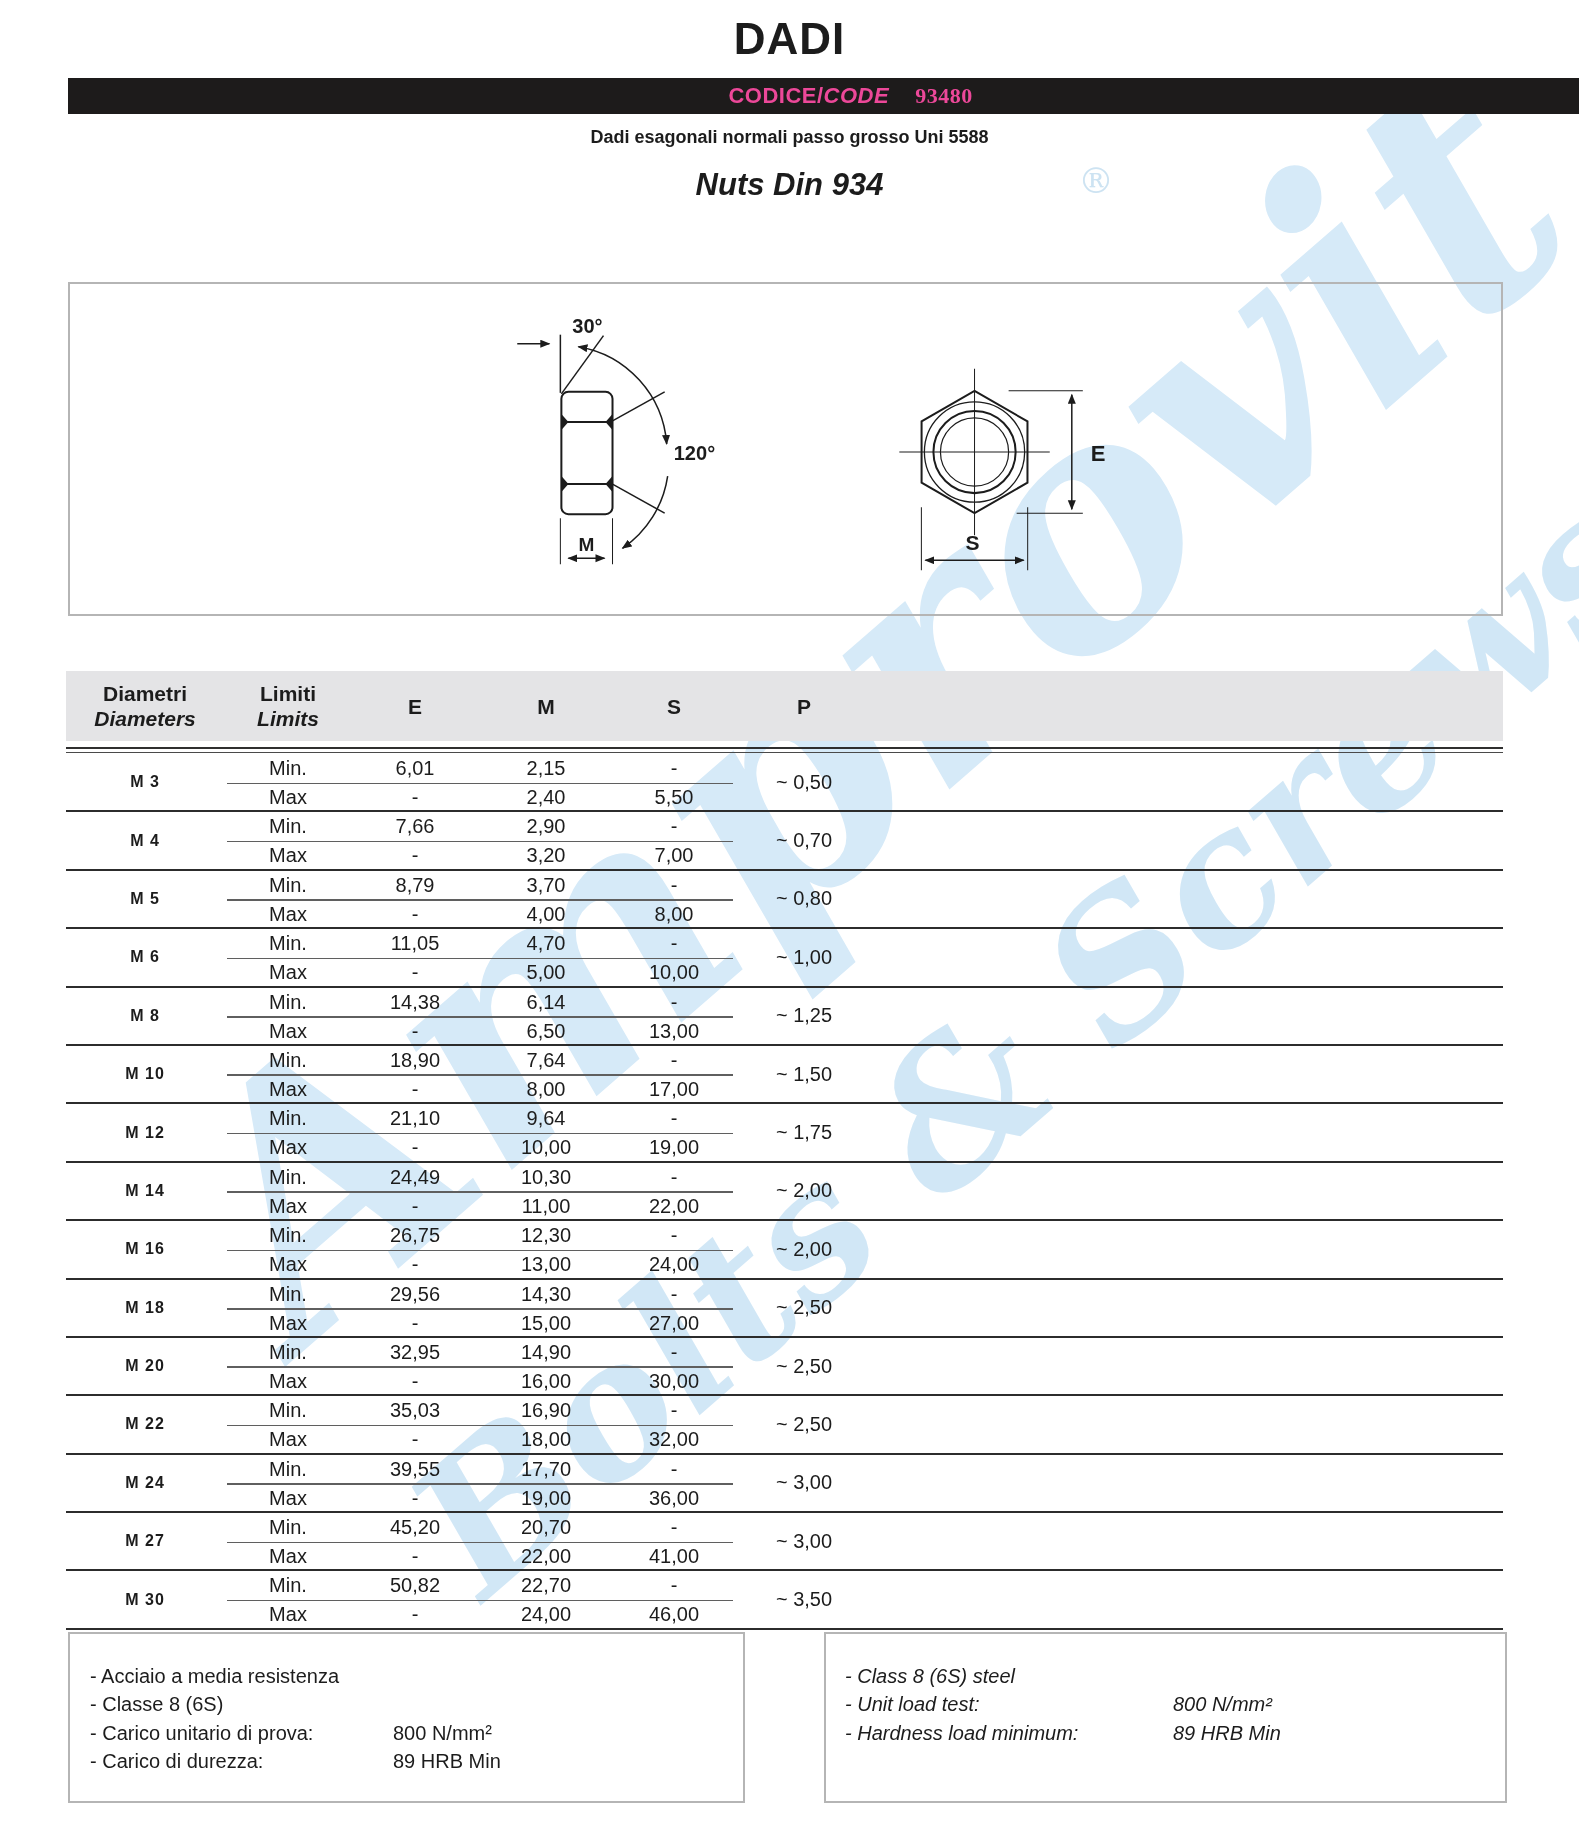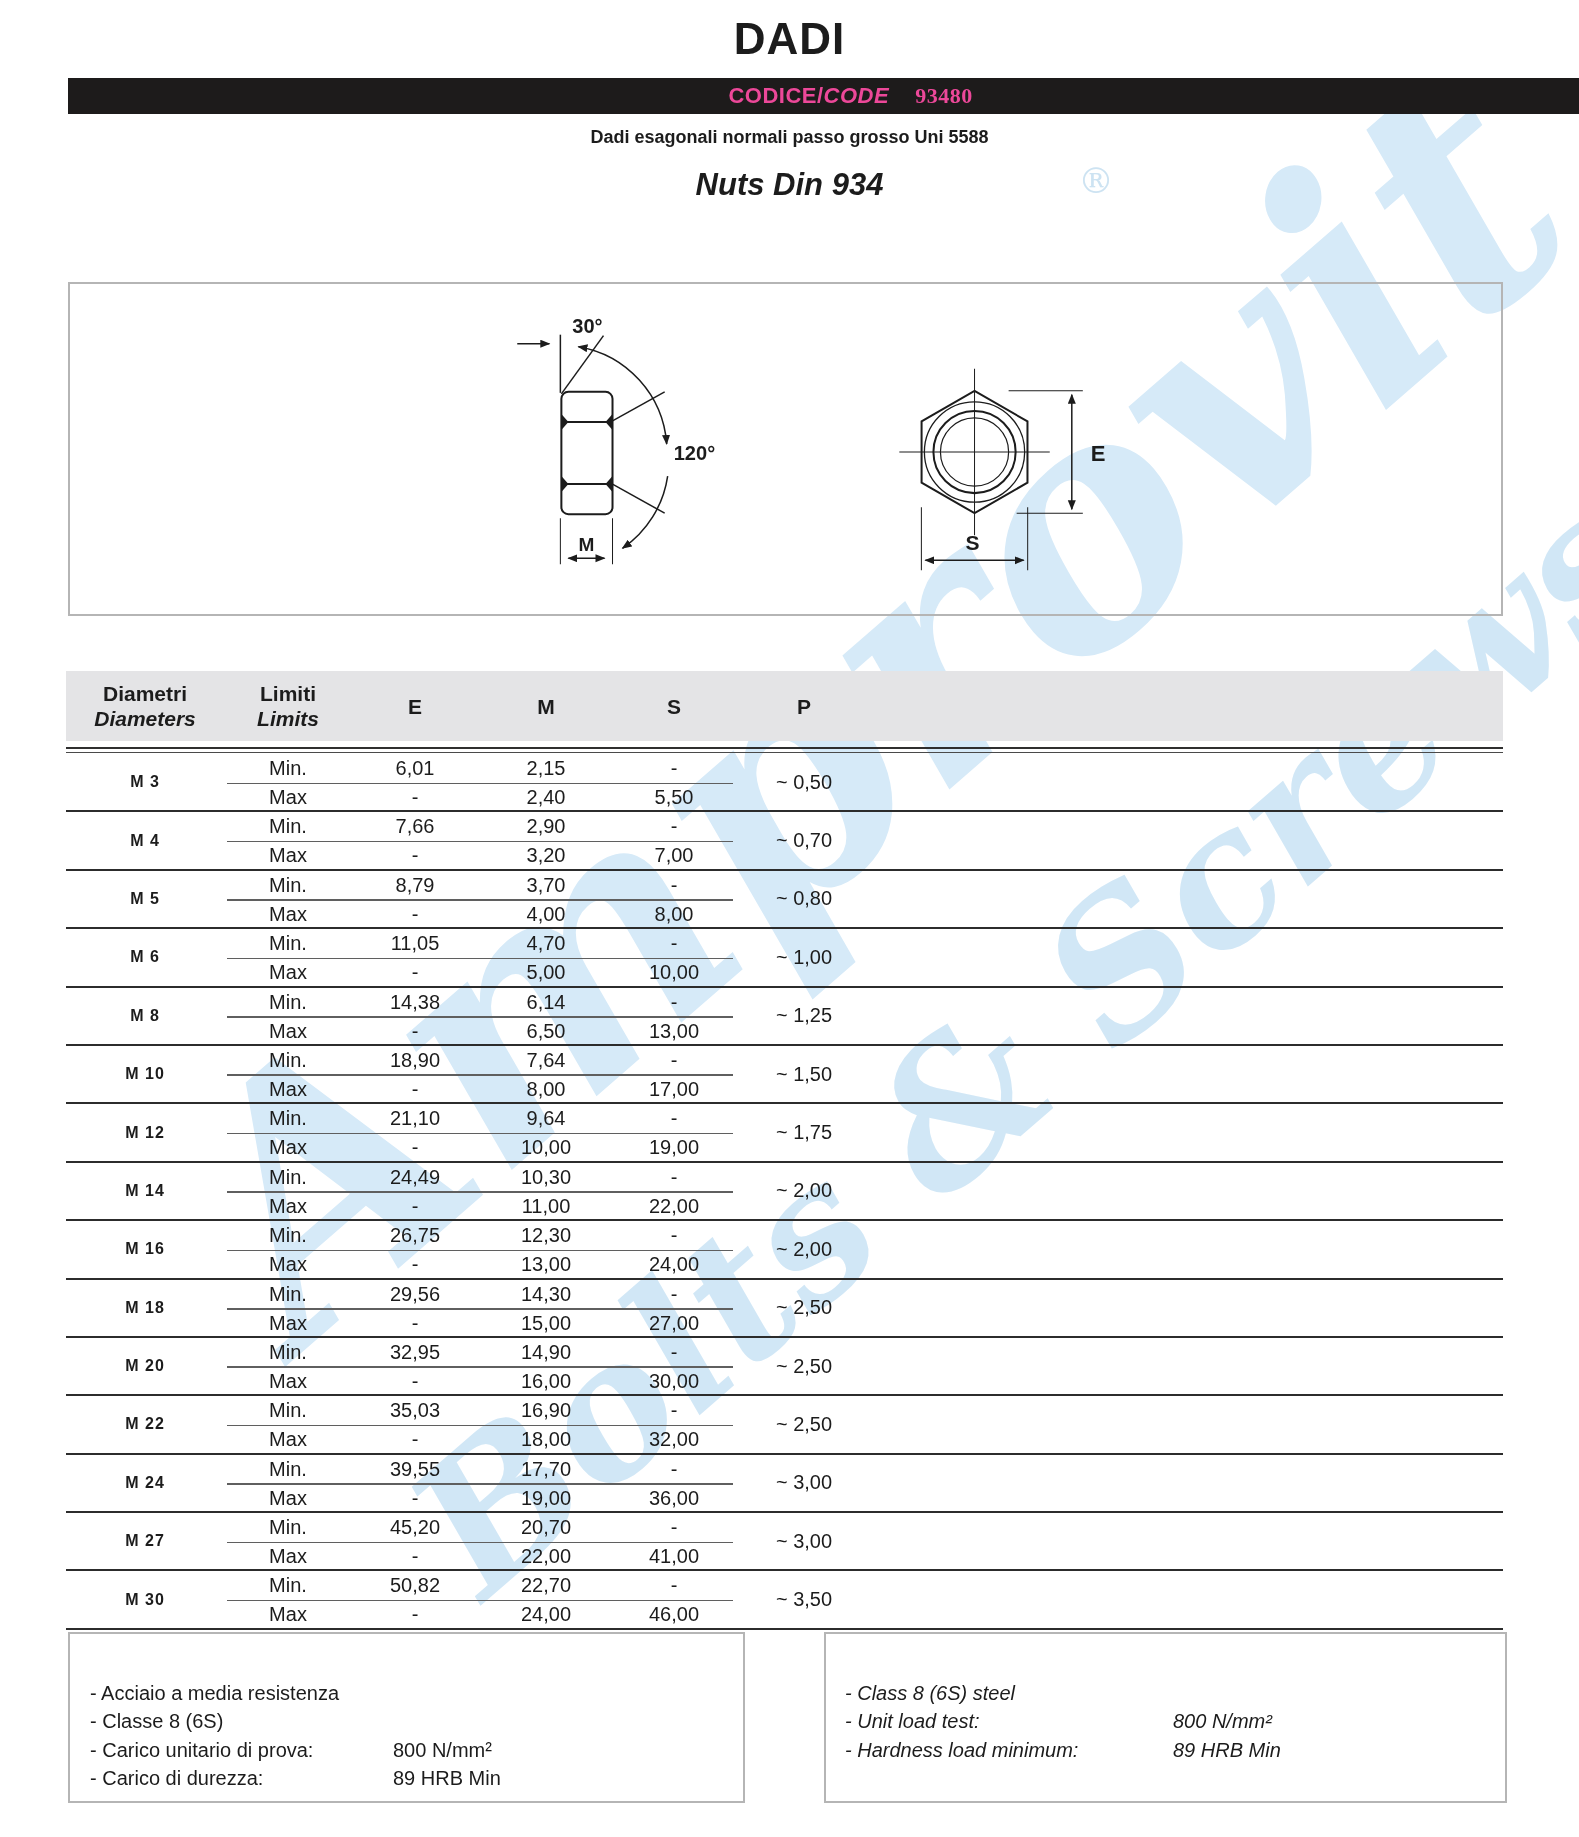--- a/index.html
+++ b/index.html
@@ -60,21 +60,21 @@
   .subrow span{position:absolute;text-align:center;}
   .c-limit{left:158px;width:128px;}
   .c-e{left:286px;width:126px;}
   .c-m{left:412px;width:136px;}
   .c-s{left:548px;width:120px;}
   .innerline{position:absolute;left:161px;top:28.5px;width:506px;height:1.5px;background:#5f5f5f;}
   .pval{position:absolute;left:688px;width:100px;top:0;height:100%;display:flex;align-items:center;justify-content:center;font-size:20px;}
   
   .note-box{
     position:absolute;z-index:1;top:1632px;height:171px;border:2px solid #b5b5b5;box-sizing:border-box;
-    font-size:20px;padding-top:45px;
+    font-size:20px;padding-top:28px;
   }
   .nb-left{left:68px;width:677px;padding-left:20px;}
   .nb-right{left:824px;width:683px;padding-left:19px;font-style:italic;}
   .note-row{position:relative;height:28.4px;line-height:28.4px;}
   .nb-left .nval{position:absolute;left:303px;top:0;}
   .nb-right .nval{position:absolute;left:328px;top:0;}
 </style>
 </head>
 <body>
 

